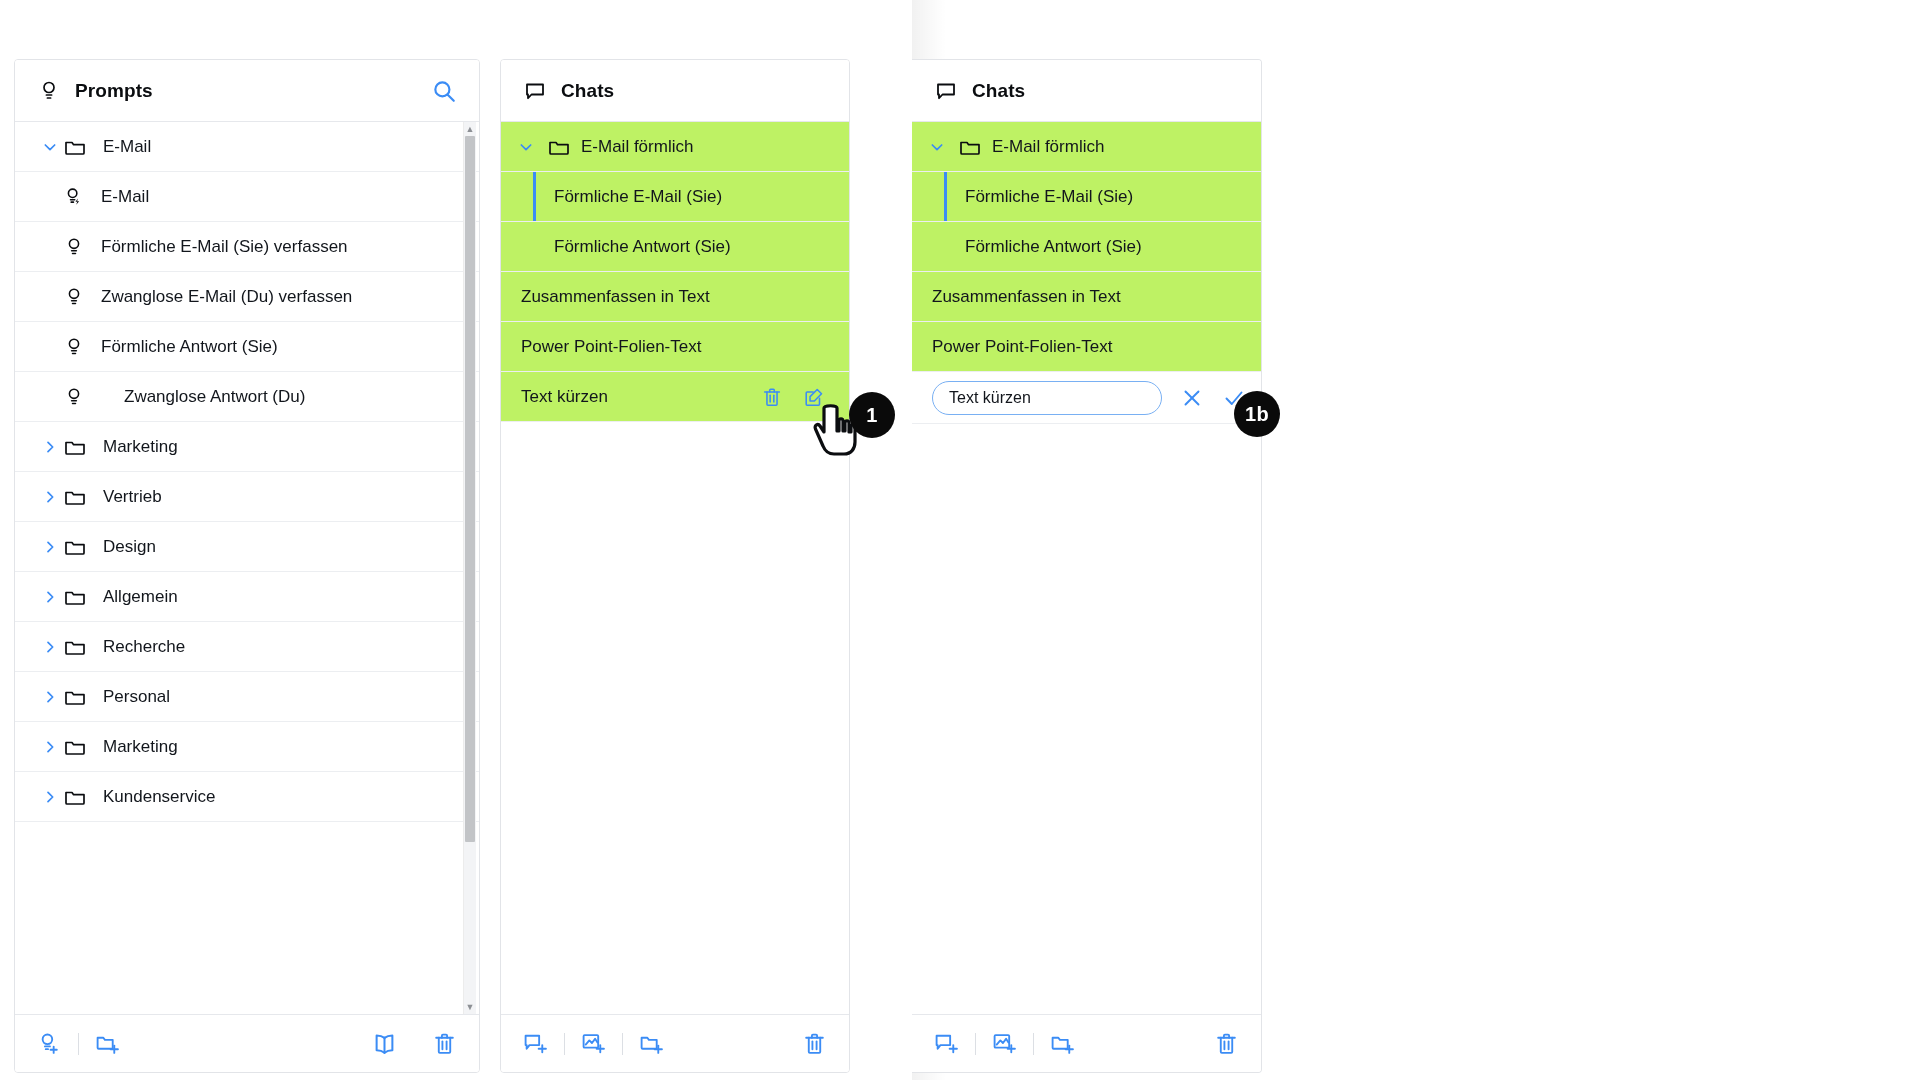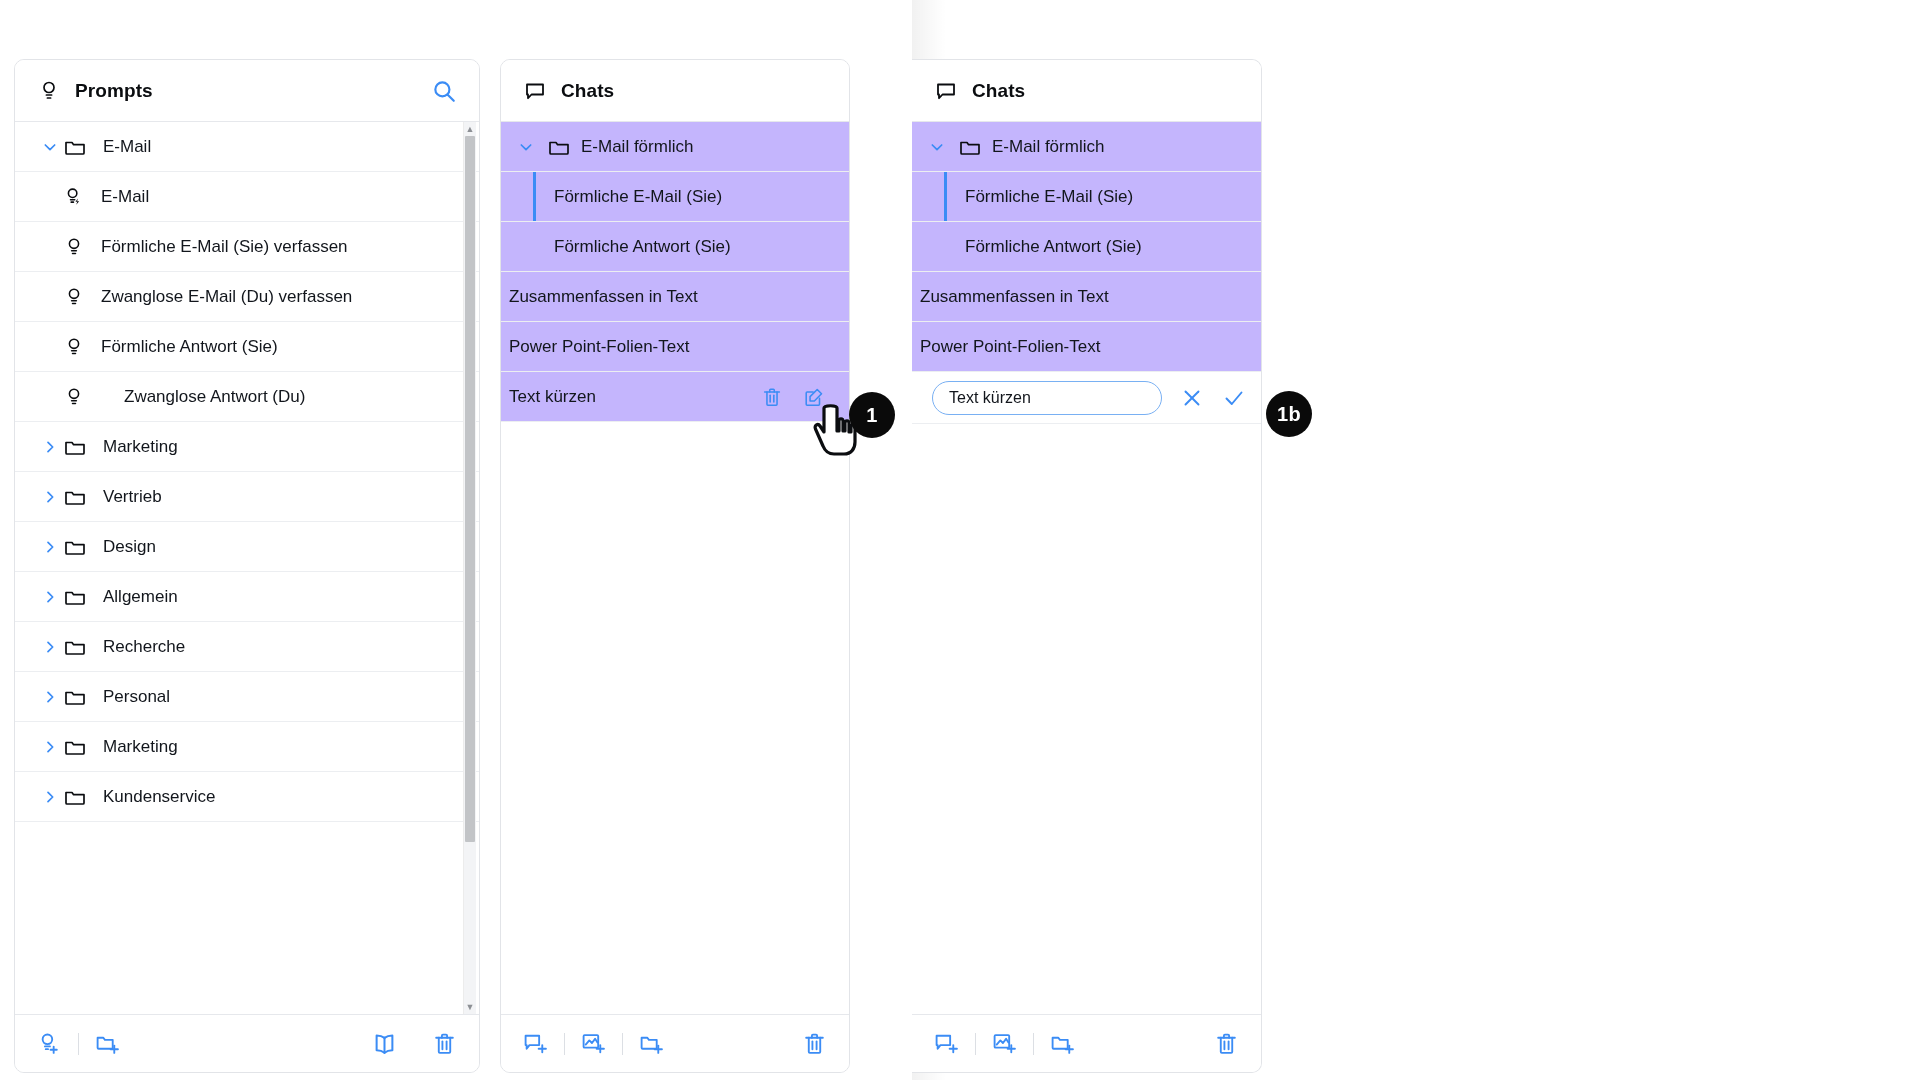--- a/index.html
+++ b/index.html
@@ -9,21 +9,21 @@
     background: #ffffff;
     overflow: hidden;
   }
   .stage { position: relative; width: 1920px; height: 1080px; background:#ffffff; }
 
   
   .panel {
     position: absolute;
     background: #ffffff;
     border: 1px solid #e2e4e8;
-    border-radius: 10px;
+    border-radius: 4px;
     overflow: hidden;
     display: flex;
     flex-direction: column;
   }
   .panel-header {
     height: 62px;
     flex: 0 0 62px;
     display: flex;
     align-items: center;
     padding: 0 22px;
@@ -90,32 +90,32 @@
   }
   .row.folder .label { margin-left: 10px; }
   .row.prompt-item { padding-left: 26px; }
   .row.prompt-item .icon-slot { margin-left: 0px; }
 
   
   .crow {
     display:flex; align-items:center;
     height: 50px;
     border-bottom: 1px solid #eceef1;
-    background:#c4b5fd;
+    background:#bef264;
     position: relative;
   }
   .crow .chev { width: 26px; flex:0 0 26px; display:flex; align-items:center; justify-content:center; margin-left: 12px;}
   .crow .ic { margin-left: 8px; display:flex; align-items:center; }
   .crow .label { font-size: 17px; color:#12161c; margin-left: 10px; white-space: nowrap; }
   .crow.child { padding-left: 0; }
   .crow.child .indent { width: 32px; flex:0 0 32px; height:100%; }
   .crow.child .bar { width: 3px; background: transparent; height: 100%; flex:0 0 3px; }
   .crow.child.selected .bar { background: #3b8cf5; }
   .crow.child .label { margin-left: 18px; }
-  .crow.plain .label { margin-left: 8px; }
+  .crow.plain .label { margin-left: 20px; }
   .crow .rowspacer { flex:1 1 auto; }
   .crow .actions { display:flex; align-items:center; gap: 20px; margin-right: 24px; }
 
   
   .editrow {
     display:flex; align-items:center;
     height: 52px;
     border-bottom: 1px solid #eceef1;
     background:#fff;
     padding-left: 20px;
@@ -719,17 +719,17 @@
           <polyline points="4 6.5 20 6.5"></polyline>
             <path d="M6.5 6.5V20a1 1 0 0 0 1 1h9a1 1 0 0 0 1-1V6.5"></path>
           <path d="M9.5 6.5V4.5a1 1 0 0 1 1-1h3a1 1 0 0 1 1 1v2"></path>
           <line x1="10" y1="10" x2="10" y2="17.5"></line>
             <line x1="14" y1="10" x2="14" y2="17.5"></line>
         </svg>
       </span>
     </div>
   </div>
 
-  <div class="badge" style="left:1266px; top:391px;">
+  <div class="badge" style="left:1234px; top:391px;">
     <span>1b</span>
   </div>
 
 </div>
 
 </body></html>

